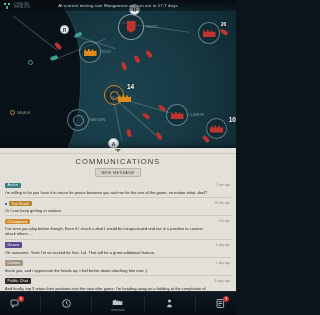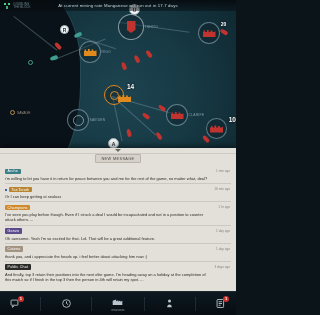--- a/index.html
+++ b/index.html
@@ -298,20 +298,21 @@
     <div class="logo-txt">
       <div>DOUBLING</div>
       <div>THE BLOCK</div>
     </div>
   </div>
 
   <div class="comms">
     <div class="comms-handle">
       <div class="chev"></div>
     </div>
+    <div class="comms-title">COMMUNICATIONS</div>
     <div class="new-msg-wrap">
       <div class="new-msg-btn">NEW MESSAGE</div>
     </div>
     <div class="msg-list" id="msg-list">
         <div class="msg">
           <div class="msg-head">
             <span class="sender" style="background: rgb(58, 126, 134);">Arche</span>
           </div>
           <span class="time">1 min ago</span>
           <div class="body">i'm willing to let you have it in return for peace between you and me for the rest of the game, no matter what, deal?</div>

